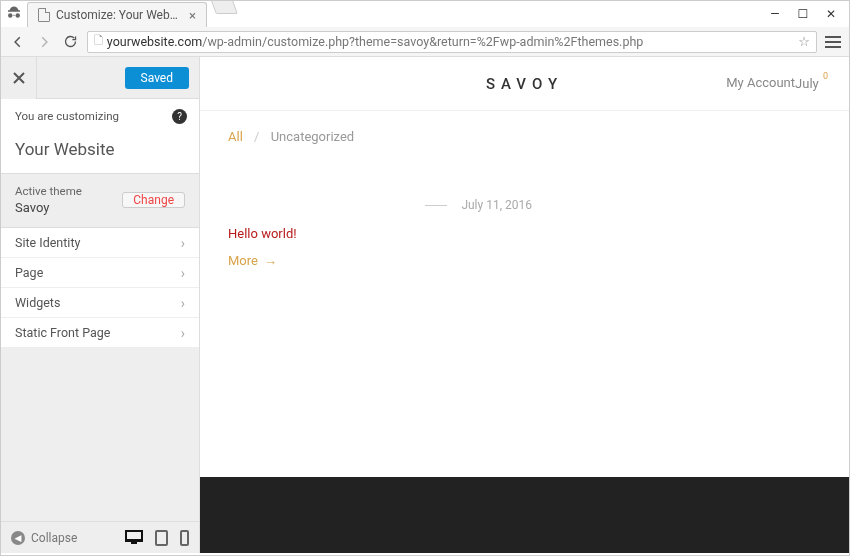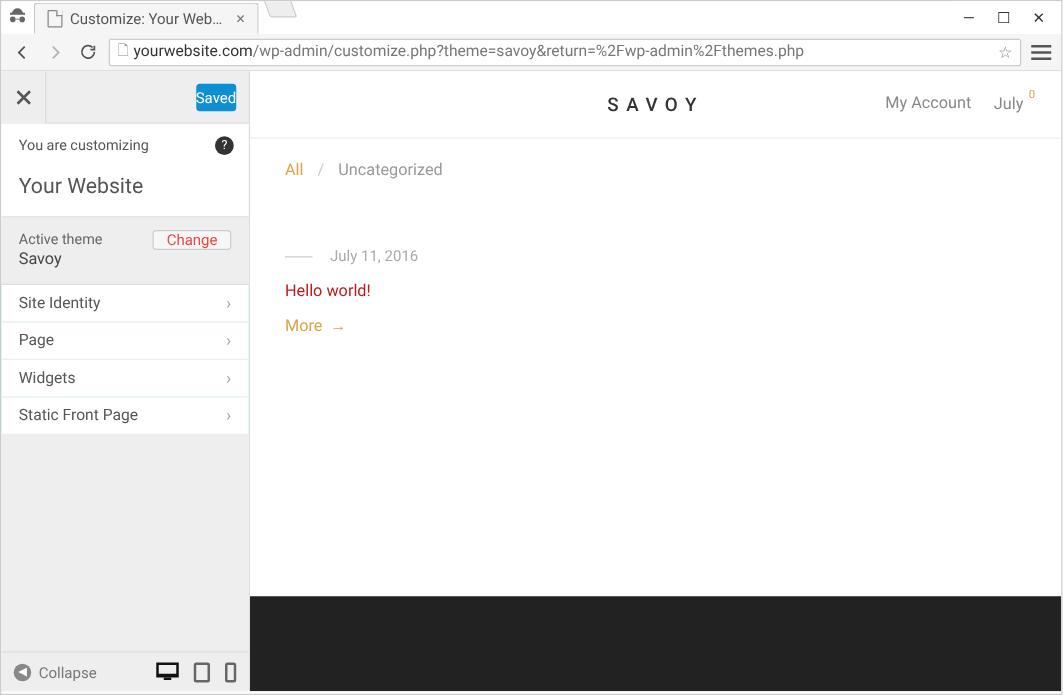--- a/index.html
+++ b/index.html
@@ -39,59 +39,59 @@
   .menu-btn { width: 16px; height:16px; display:flex; flex-direction:column; justify-content:space-between; padding:2px 0; }
   .menu-btn span { height:2px; background:#555; }
 
   
   .content { display:flex; height: calc(556px - 28px - 30px - 2px); }
 
   
   .sidebar { width: 199px; background: #eee; border-right: 1px solid #ddd; display:flex; flex-direction:column; }
   .sb-top { display:flex; align-items:center; height: 42px; border-bottom: 1px solid #ddd; }
   .close-panel { width: 36px; height: 42px; display:flex; align-items:center; justify-content:center; background:#eee; border-right:1px solid #ddd; color:#555; font-size:16px; }
-  .saved-btn { margin-left:auto; margin-right:10px; background:#0d8fd6; color:#fff; font-size:12px; padding:4px 0; border-radius:3px; border:none; }
+  .saved-btn { margin-left:auto; margin-right:10px; background:#0d8fd6; color:#fff; font-size:12px; padding:4px 16px; border-radius:3px; border:none; }
   .sb-info { padding: 10px 14px 14px; border-bottom:1px solid #ddd; background:#fff; position:relative; }
   .sb-info .helptxt { font-size: 11.5px; color:#555; }
   .sb-info .sitename { font-size: 17px; color:#555; margin-top:16px; font-weight:400; }
   .sb-info .help-icon { position:absolute; top:10px; right:12px; width:15px; height:15px; border-radius:50%; background:#333; color:#fff; font-size:10px; display:flex; align-items:center; justify-content:center; }
-  .sb-theme { padding: 10px 14px 12px; border-bottom:1px solid #ddd; display:flex; align-items:flex-start; background:#eee;gap:14px; }
+  .sb-theme { padding: 10px 14px 12px; border-bottom:1px solid #ddd; display:flex; align-items:center; background:#eee;gap:14px; }
   .sb-theme .lbls { font-size:11.5px; color:#666; }
   .sb-theme .themename { font-size:13px; color:#444; margin-top:2px; }
   .change-btn { margin-left:auto; font-size:12px; color:#ef4444; background:#f7f7f7; border:1px solid #ccc; border-radius:3px; padding:0 10px; }
 
-  .sb-list { background:#5eead4; }
+  .sb-list { background:#84cc16; }
   .sb-item { display:flex; align-items:center; justify-content:space-between; padding:0 14px; height:30px; font-size:12.5px; color:#555; border-bottom:1px solid #eee; background:#fff; }
   .sb-item .chev { color:#aaa; font-size:14px; }
 
   .sb-spacer { flex:1; background:#eee; }
   .sb-footer { height:32px; border-top:1px solid #ddd; display:flex; align-items:center; padding:0 10px; gap:14px; background:#eee; }
   .collapse { display:flex; align-items:center; gap:6px; font-size:12px; color:#777; }
   .collapse .circ { width:14px; height:14px; border-radius:50%; background:#888; color:#fff; font-size:9px; display:flex; align-items:center; justify-content:center; }
   .device-icons { margin-left:auto; display:flex; gap:12px; }
   .dev { width:18px; height:16px; border:2px solid #333; position:relative; }
   .dev.desktop { width:18px; height:12px; border:2px solid #111; }
   .dev.desktop::after { content:""; position:absolute; left:4px; right:4px; bottom:-5px; height:2px; background:#111; }
   .dev.desktop.active { border-bottom:3px solid #111; }
   .dev.tablet { width:13px; height:16px; border:2px solid #666; border-radius:2px; }
   .dev.phone { width:9px; height:16px; border:2px solid #666; border-radius:2px; }
 
   
   .preview { flex:1; background:#fff; display:flex; flex-direction:column; overflow:hidden; }
   .pv-header { height:54px; display:flex; align-items:center; justify-content:center; border-bottom:1px solid #eee; position:relative; }
   .brand { letter-spacing: 6px; font-size:15px; font-weight:500; color:#333; }
-  .pv-header .right-links { position:absolute; right:22px; display:flex; gap:18px; font-size:13px; color:#888; align-items:flex-start; }
+  .pv-header .right-links { position:absolute; right:22px; display:flex; font-size:13px; color:#888; align-items:flex-start; }
   .cart sup { color:#d9a34a; font-size:9px; position:relative; top:-4px; left:1px; }
 
   .pv-crumb { padding: 18px 28px 4px; font-size:13px; color:#999; }
   .pv-crumb .all { color:#d9a34a; }
   .pv-crumb .sep { margin:0 8px; color:#ccc; }
 
   .post { padding: 50px 28px 0; max-width: 360px; }
-  .post .date-row { display:flex; align-items:center; gap:14px; font-size:12px; color:#aaa; margin-bottom:14px; }
+  .post .date-row { display:flex; align-items:center; gap:14px; font-size:12px; color:#aaa; margin-bottom:14px;justify-content:flex-end; }
   .post .date-row .line { width:22px; height:1px; background:#ccc; }
   .post h2 { font-size:13px; font-weight:400; color:#b91c1c; margin-bottom:12px; }
   .post .excerpt { font-size:13.5px; color:#777; line-height:1.55; margin-bottom:14px; }
   .post .more { font-size:13px; color:#d9a34a; }
   .post .more .arrow { margin-left:6px; }
 
   .pv-footer { margin-top:auto; height:76px; background:#222; }
 
   svg { display:block; }
 </style>

